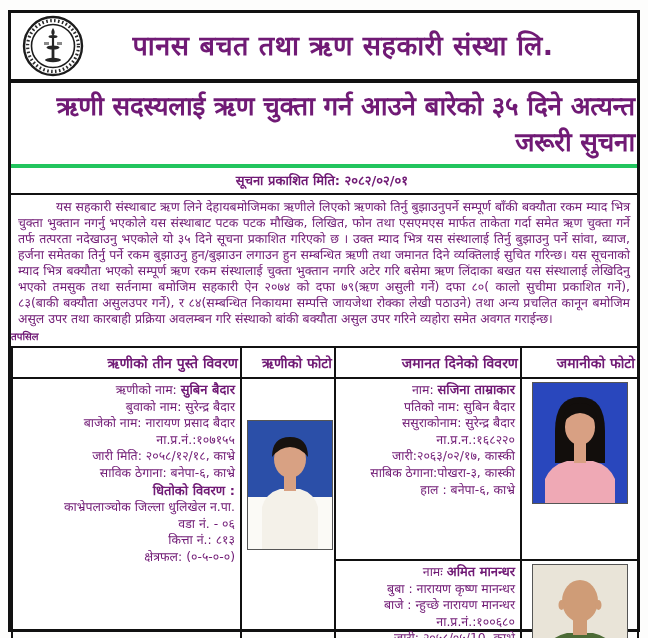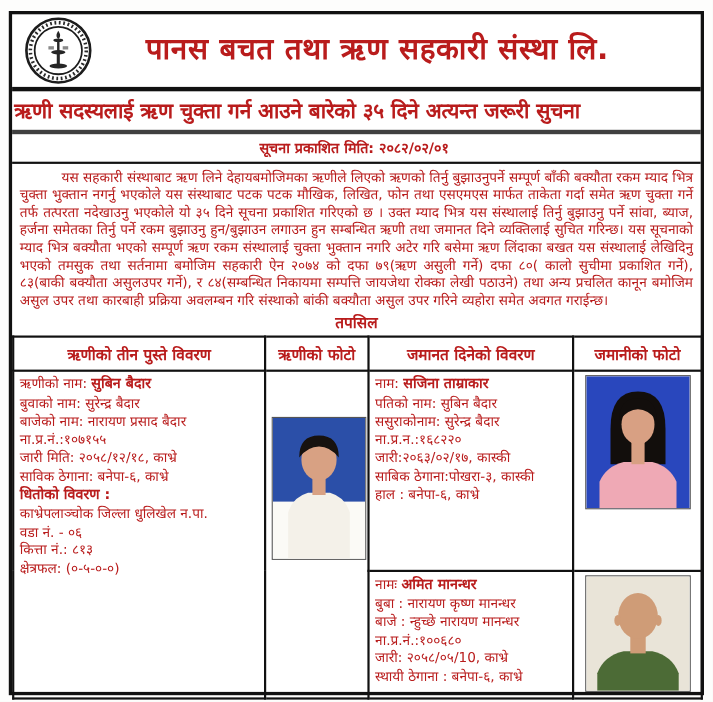--- a/index.html
+++ b/index.html
@@ -2,63 +2,63 @@
 <html><head>
 <meta charset="utf-8">
 <style>
   html,body{margin:0;padding:0;background:#f7f6f4;}
   .page{
     position:relative;
     width:648px;height:638px;
     background:#fdfdfc;
     overflow:hidden;
     font-family:"DejaVu Sans","Liberation Sans",sans-serif;
-    color:#b91c1c;
+    color:#701a75;
   }
   
   .top-fragment{position:absolute;top:1px;left:150px;width:420px;height:7px;overflow:hidden;opacity:.45;}
 
   .doc{
     position:absolute;left:8px;top:10px;width:632px;height:622px;
     border:3px solid #111;background:#fff;box-sizing:border-box;
     display:flex;flex-direction:column;
   }
   
   .hdr{display:flex;align-items:center;height:76px;border-bottom:4px solid #111;box-sizing:border-box;padding:2px 8px;}
   .seal{flex:0 0 68px;display:flex;align-items:center;justify-content:center;}
   .hdr-text{flex:1;text-align:center;padding-right:30px;}
   .org-name{font-size:27px;font-weight:bold;letter-spacing:.5px;line-height:1.15;}
   .org-addr{font-size:13.5px;font-weight:bold;margin-top:2px;}
 
   .title-band{
-    border-bottom:4px solid #404040;box-sizing:border-box;
-    text-align:left;font-weight:bold;font-size:19px;
+    border-bottom:4px solid #22c55e;box-sizing:border-box;
+    text-align:right;font-weight:bold;font-size:26px;
     padding:4px 2px 5px 2px;letter-spacing:-0.2px;
   }
   .date-band{
     border-bottom:2px solid #111;box-sizing:border-box;
     text-align:center;font-weight:bold;font-size:13px;padding:3px 4px 4px 0;
   }
   .body-text{
     font-size:12.4px;line-height:16px;text-align:justify;
     padding:4px 7px 0 7px;
   }
   .body-text p{margin:0;text-indent:38px;}
-  .tapasil{text-align:center;font-weight:bold;font-size:14px;padding:2px 0 3px 0;}
+  .tapasil{text-align:left;font-weight:bold;font-size:10px;padding:2px 0 3px 0;}
 
   table.detail{
     width:100%;border-collapse:collapse;table-layout:fixed;
     border-top:2px solid #111;flex:1;
   }
   table.detail th,table.detail td{
     border:2px solid #111;vertical-align:top;box-sizing:border-box;
     padding:3px 5px;font-size:12.4px;
   }
-  table.detail th{font-size:14px;font-weight:bold;text-align:center;padding:5px 2px;height:30px;}
-  .cell-lines div{line-height:16.6px;}
+  table.detail th{font-size:14px;font-weight:bold;text-align:right;padding:5px 2px;height:30px;}
+  .cell-lines div{line-height:16.6px;text-align:right;}
   .nm{font-weight:bold;font-size:13px;}
   .mortgage-h{font-weight:bold;font-size:13px;margin-top:1px;}
   td.photo-cell{text-align:center;padding:4px 2px;}
   .photo-frame{display:inline-block;border:1px solid #555;line-height:0;background:#fff;}
   .photo-frame.offset-top{margin-top:38px;}
   tr.row1 td{height:182px;}
   tr.row2 td{height:114px;}
 </style>
 </head>
 <body>

